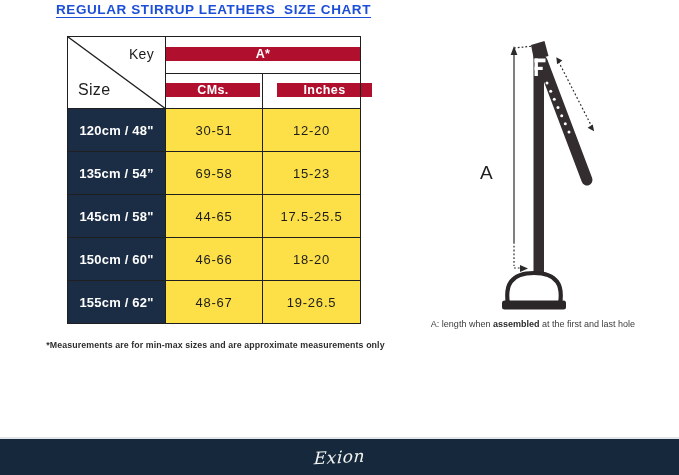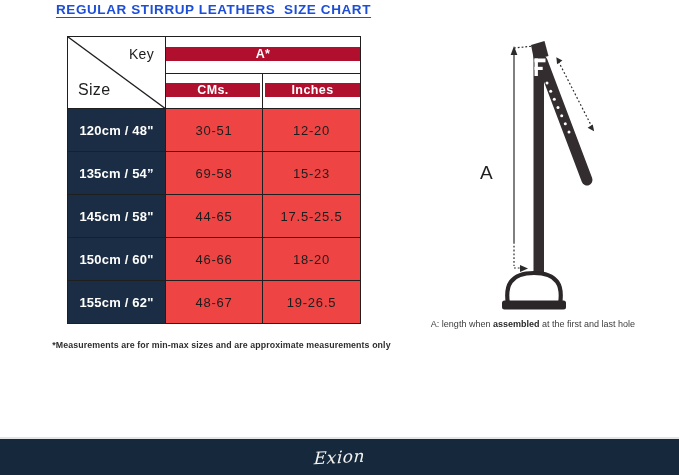--- a/index.html
+++ b/index.html
@@ -52,36 +52,36 @@
   .red-wrap { background:#ffffff; }
   .red-fill {
     background:#b10f2e;
     color:#ffffff; font-weight:700;
     display:flex; align-items:center; justify-content:center;
     font-size:12.5px; letter-spacing:.4px;
     height:100%;
   }
   .gap-b  { height:calc(100% - 3px); margin-bottom:3px; }
   .gap-br { height:calc(100% - 2px); margin-bottom:2px; width:calc(100% - 2px); }
-  .gap-bl { height:calc(100% - 2px); margin-bottom:2px; width:calc(100% - 2px); margin-left:2px; }
+  .gap-bl { height:calc(100% - 2px); margin-bottom:2px; width:calc(100% - 2px); margin-left:14px; }
 
   .size-cell {
     background:#1b2d44;
     color:#ffffff; font-weight:700;
     font-size:13px; letter-spacing:.2px;
   }
   .val-cell {
-    background:#ef4444;
+    background:#fde047;
     color:#1d1d1d; font-weight:500;
     font-size:13px; letter-spacing:.8px;
   }
 
   
   .footnote {
-    position:absolute; top:340px; left:8px; width:427px;
+    position:absolute; top:340px; left:2px; width:427px;
     text-align:center;
     font-size:8.8px; font-weight:600; color:#2e2e2e; letter-spacing:.1px;
   }
 
   
   .diagram-svg { position:absolute; left:430px; top:28px; }
   .diagram-caption {
     position:absolute; left:430px; top:319px; width:205px;
     text-align:right;
     font-size:9px; color:#3c3c3c;

